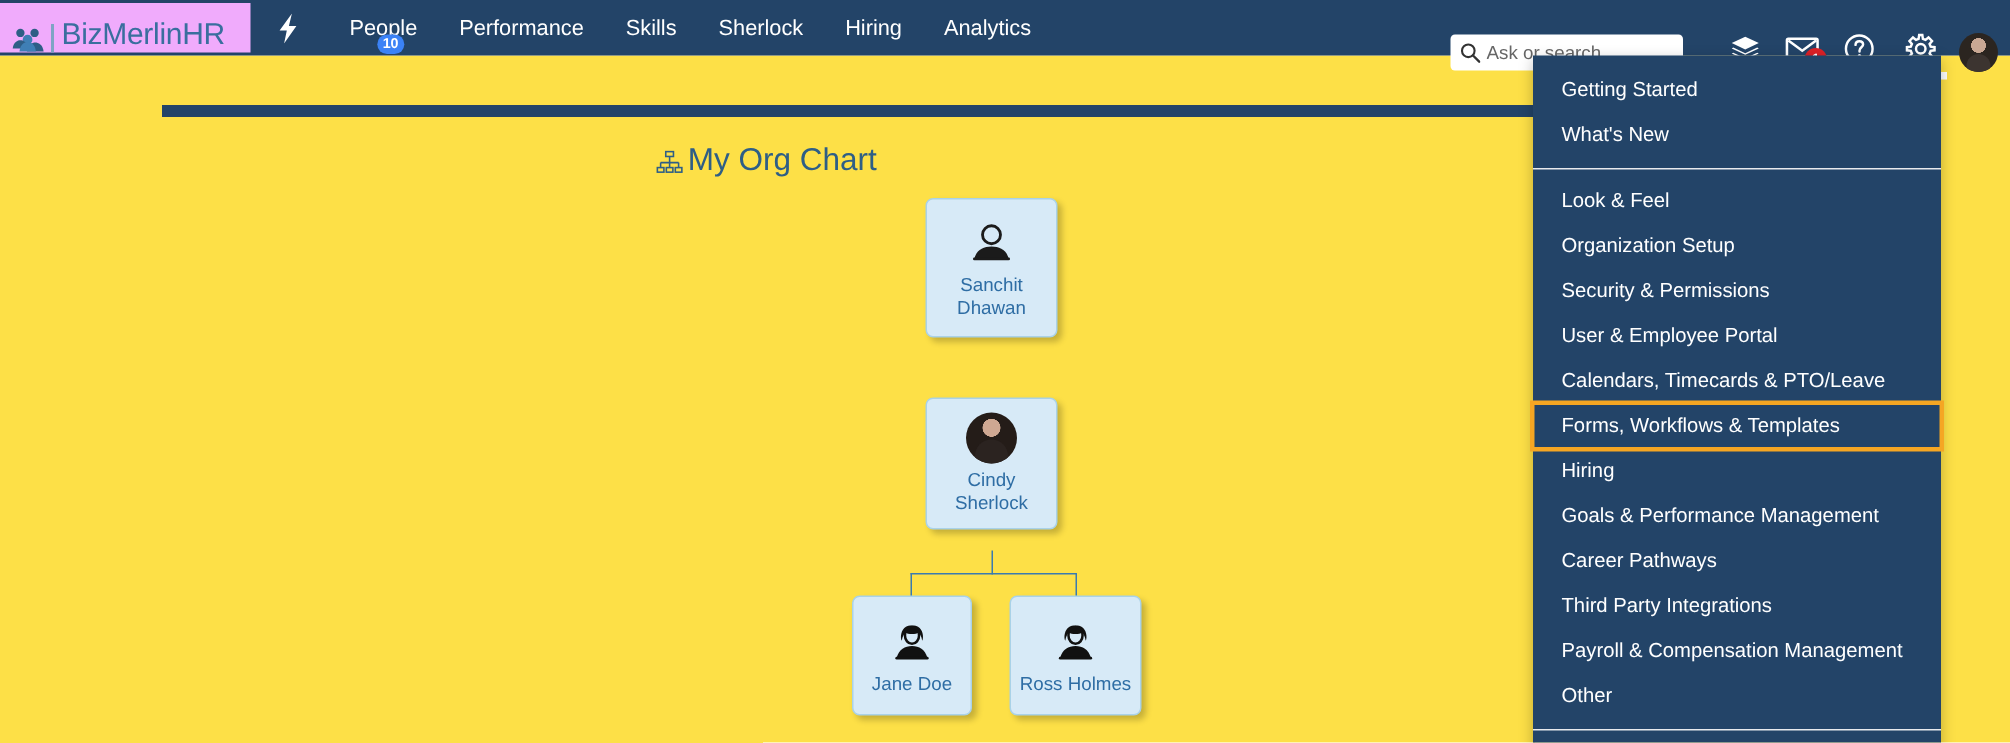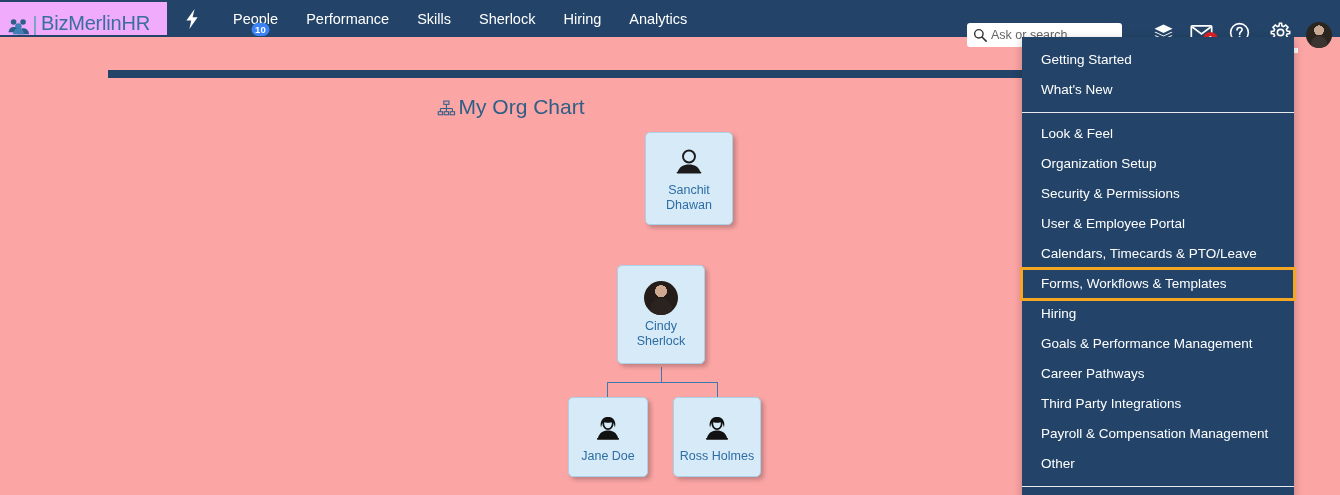--- a/index.html
+++ b/index.html
@@ -81,21 +81,21 @@
     background: radial-gradient(circle at 50% 32%, #c9a894 0 22%, #2b2520 23% 100%);
     margin-right: 8px; margin-left: 4px;
     overflow: hidden; position: relative;
   }
   .avatar::after{
     content:""; position:absolute; left:50%; top:56%; transform:translateX(-50%);
     width:16px; height:14px; border-radius:8px 8px 2px 2px; background:#3c3430;
   }
 
   
-  .content { position: absolute; left:0; top:37px; width:1340px; height:458px; background:#fca5a5; }
+  .content { position: absolute; left:0; top:37px; width:1340px; height:458px; background:#fde047; }
   .blue-rule {
     position: absolute; left: 108px; top: 33px; width: 914px; height: 8px;
     background: #234468;
   }
   .org-title {
     position: absolute; left: 0; top: 58px; width: 1022px;
     text-align: center; color: #2e5e86; font-size: 21px;
     display: flex; align-items: center; justify-content: center; gap: 2px;
     white-space: nowrap;
   }
@@ -279,33 +279,33 @@
 
     <div class="org-canvas">
 
       <div class="connector" style="left:661px; top:99px; width:1px; height:35px;"></div>
       <div class="connector" style="left:661px; top:231px; width:1px; height:15px;"></div>
       <div class="connector" style="left:607px; top:345px; width:111px; height:1px;"></div>
       <div class="connector" style="left:607px; top:345px; width:1px; height:28px;"></div>
       <div class="connector" style="left:717px; top:345px; width:1px; height:28px;"></div>
       <div class="connector" style="left:661px; top:330px; width:1px; height:16px;"></div>
 
-      <div class="node" style="left:645px; top:95px; width:88px; height:93px;">
+      <div class="node" style="left:617px; top:95px; width:88px; height:93px;">
         <span class="node-av">
           <svg viewBox="0 0 34 34" width="34" height="34">
             <circle cx="17" cy="11.5" r="6" fill="none" stroke="#1b1b1b" stroke-width="1.9"></circle>
             <path d="M5.6 27.2 C7.2 21.6 11.6 19.4 17 19.4 C22.4 19.4 26.8 21.6 28.4 27.2 Z" fill="#1b1b1b"></path>
             <line x1="5.6" y1="27.6" x2="28.4" y2="27.6" stroke="#1b1b1b" stroke-width="1.9" stroke-linecap="round"></line>
           </svg>
         </span>
         <span class="node-label">Sanchit</span>
         <span class="node-label">Dhawan</span>
       </div>
 
-      <div class="node" style="left:617px; top:228px; width:88px; height:99px;">
+      <div class="node" style="left:617px; top:228px; width:88px; height:88px;">
         <span class="node-photo"></span>
         <span class="node-label" style="margin-top:4px;">Cindy</span>
         <span class="node-label">Sherlock</span>
       </div>
 
       <div class="node" style="left:568px; top:360px; width:80px; height:80px;">
         <span class="node-av">
           <svg viewBox="0 0 34 34" width="34" height="34">
             <path d="M10.2 16.2 C9 14.4 9.6 8.6 13 6.9 C14.3 5.6 19.7 5.6 21 6.9 C24.4 8.6 25 14.4 23.8 16.2
                      C23.4 13.3 22.3 11.6 21.3 10.9 C20 12 14 12 12.7 10.9 C11.7 11.6 10.6 13.3 10.2 16.2 Z" fill="#111"></path>

